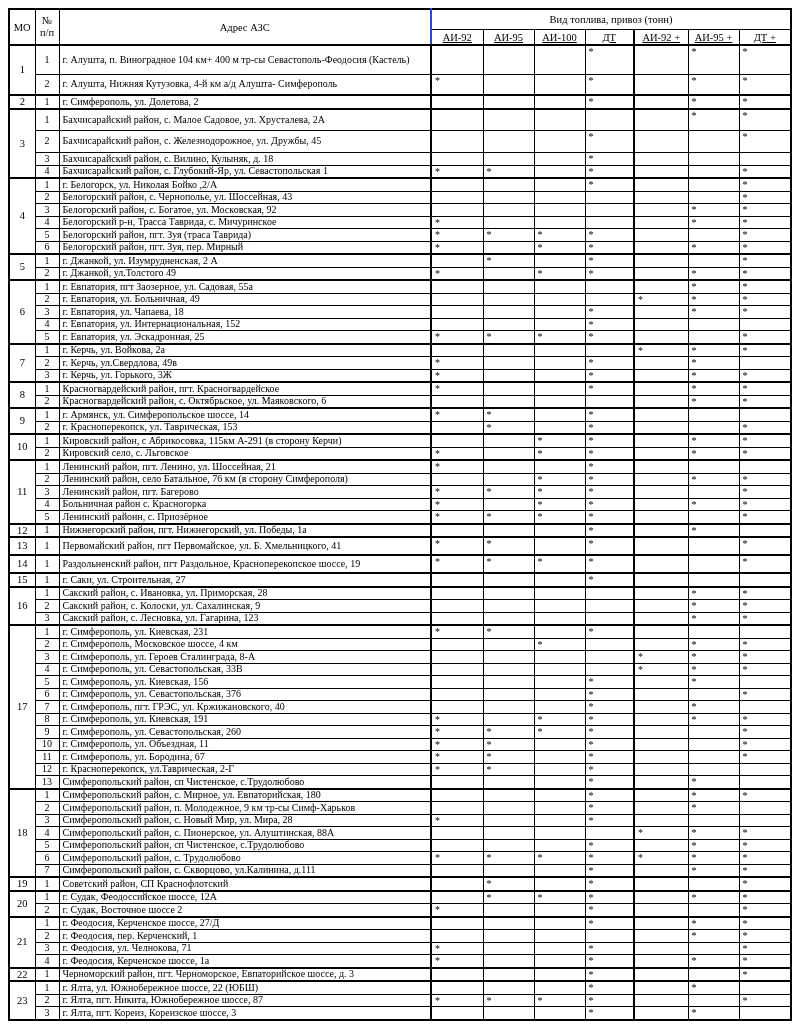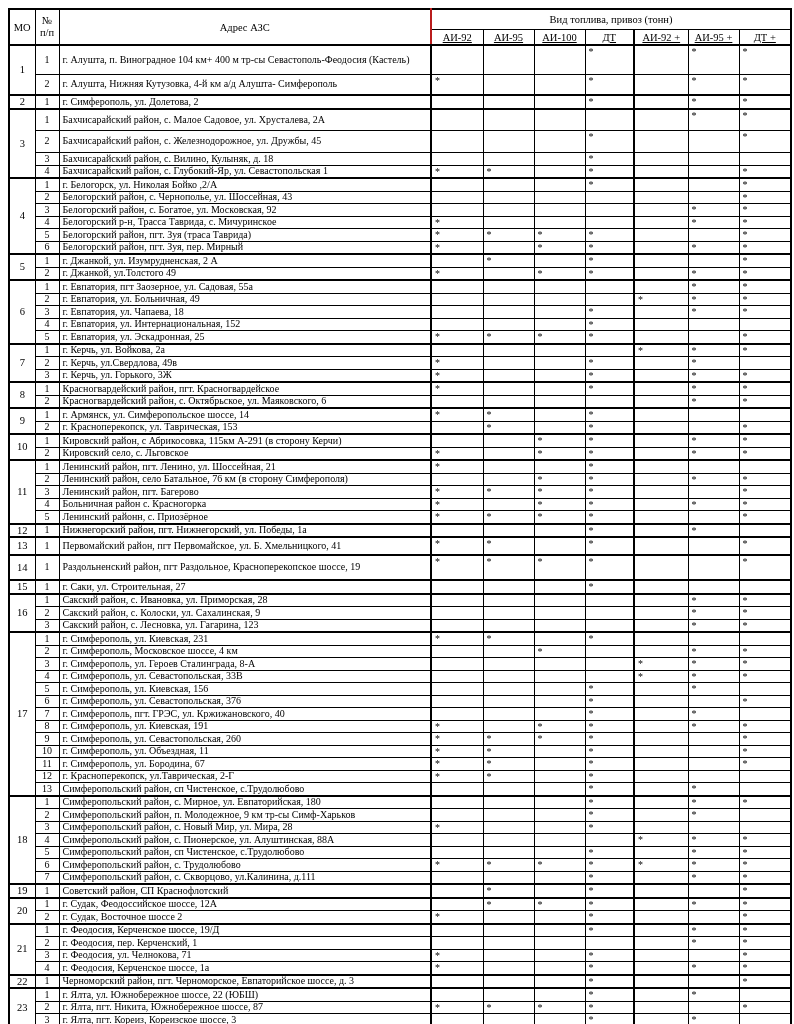--- a/index.html
+++ b/index.html
@@ -21,39 +21,39 @@
     border: 1px solid #000;
     padding: 0;
     font-weight: normal;
     overflow: hidden;
   }
   
   thead th { text-align: center; font-size: 10.5px; background: #fff; }
   tr.h1 th.fuel-h { height: 19px; }
   tr.h2 th { height: 14px; text-decoration: underline; }
   th.num-h { white-space: pre-line; line-height: 1.1; }
-  th.fuel-h, th.f0 { border-left: 2px solid #b91c1c; }
+  th.fuel-h, th.f0 { border-left: 2px solid #1d4ed8; }
   th.f4 { border-left: 2px solid #000; margin-top: 16px; }
   tr.h2 th { border-bottom: 2px solid #000; }
   
   tbody td { font-size: 10px; line-height: 1.05; white-space: nowrap; }
   td.mo-cell { text-align: center; font-size: 10.5px; }
   td.num-cell { text-align: center; }
   td.addr-cell { text-align: left; padding-left: 3px; padding-right: 2px; }
   td.mark-cell { text-align: left; padding-left: 3px; vertical-align: top; padding-top: 1px; }
   td.c0 { border-left: 2px solid #000; }
   td.c4 { border-left: 2px solid #000; }
   tr.group-start td { border-top: 2px solid #000; }
   
   tbody tr:nth-child(1) { height: 29px; }
   tbody tr:nth-child(2) { height: 21px; }
   tbody tr:nth-child(4) { height: 22px; }
   tbody tr:nth-child(5) { height: 22px; }
   tbody tr:nth-child(36) { height: 18px; }
-  tbody tr:nth-child(37) { height: 25px; }
+  tbody tr:nth-child(37) { height: 18px; }
 </style>
 </head>
 <body>
 
 <div class="page">
   <table class="tbl">
     <colgroup>
       <col style="width:26px">
         <col style="width:24px">
         <col style="width:372px">
@@ -804,21 +804,21 @@
           <td class="mark-cell c1"></td>
           <td class="mark-cell c2"></td>
           <td class="mark-cell c3">*</td>
           <td class="mark-cell c4"></td>
           <td class="mark-cell c5"></td>
           <td class="mark-cell c6">*</td>
         </tr>
         <tr class="group-start">
           <td rowspan="4" class="mo-cell">21</td>
           <td class="num-cell">1</td>
-          <td class="addr-cell">г. Феодосия, Керченское шоссе, 19/Д</td>
+          <td class="addr-cell">г. Феодосия, Керченское шоссе, 27/Д</td>
           <td class="mark-cell c0"></td>
           <td class="mark-cell c1"></td>
           <td class="mark-cell c2"></td>
           <td class="mark-cell c3">*</td>
           <td class="mark-cell c4"></td>
           <td class="mark-cell c5">*</td>
           <td class="mark-cell c6">*</td>
         </tr>
         <tr>
           <td class="num-cell">2</td>

